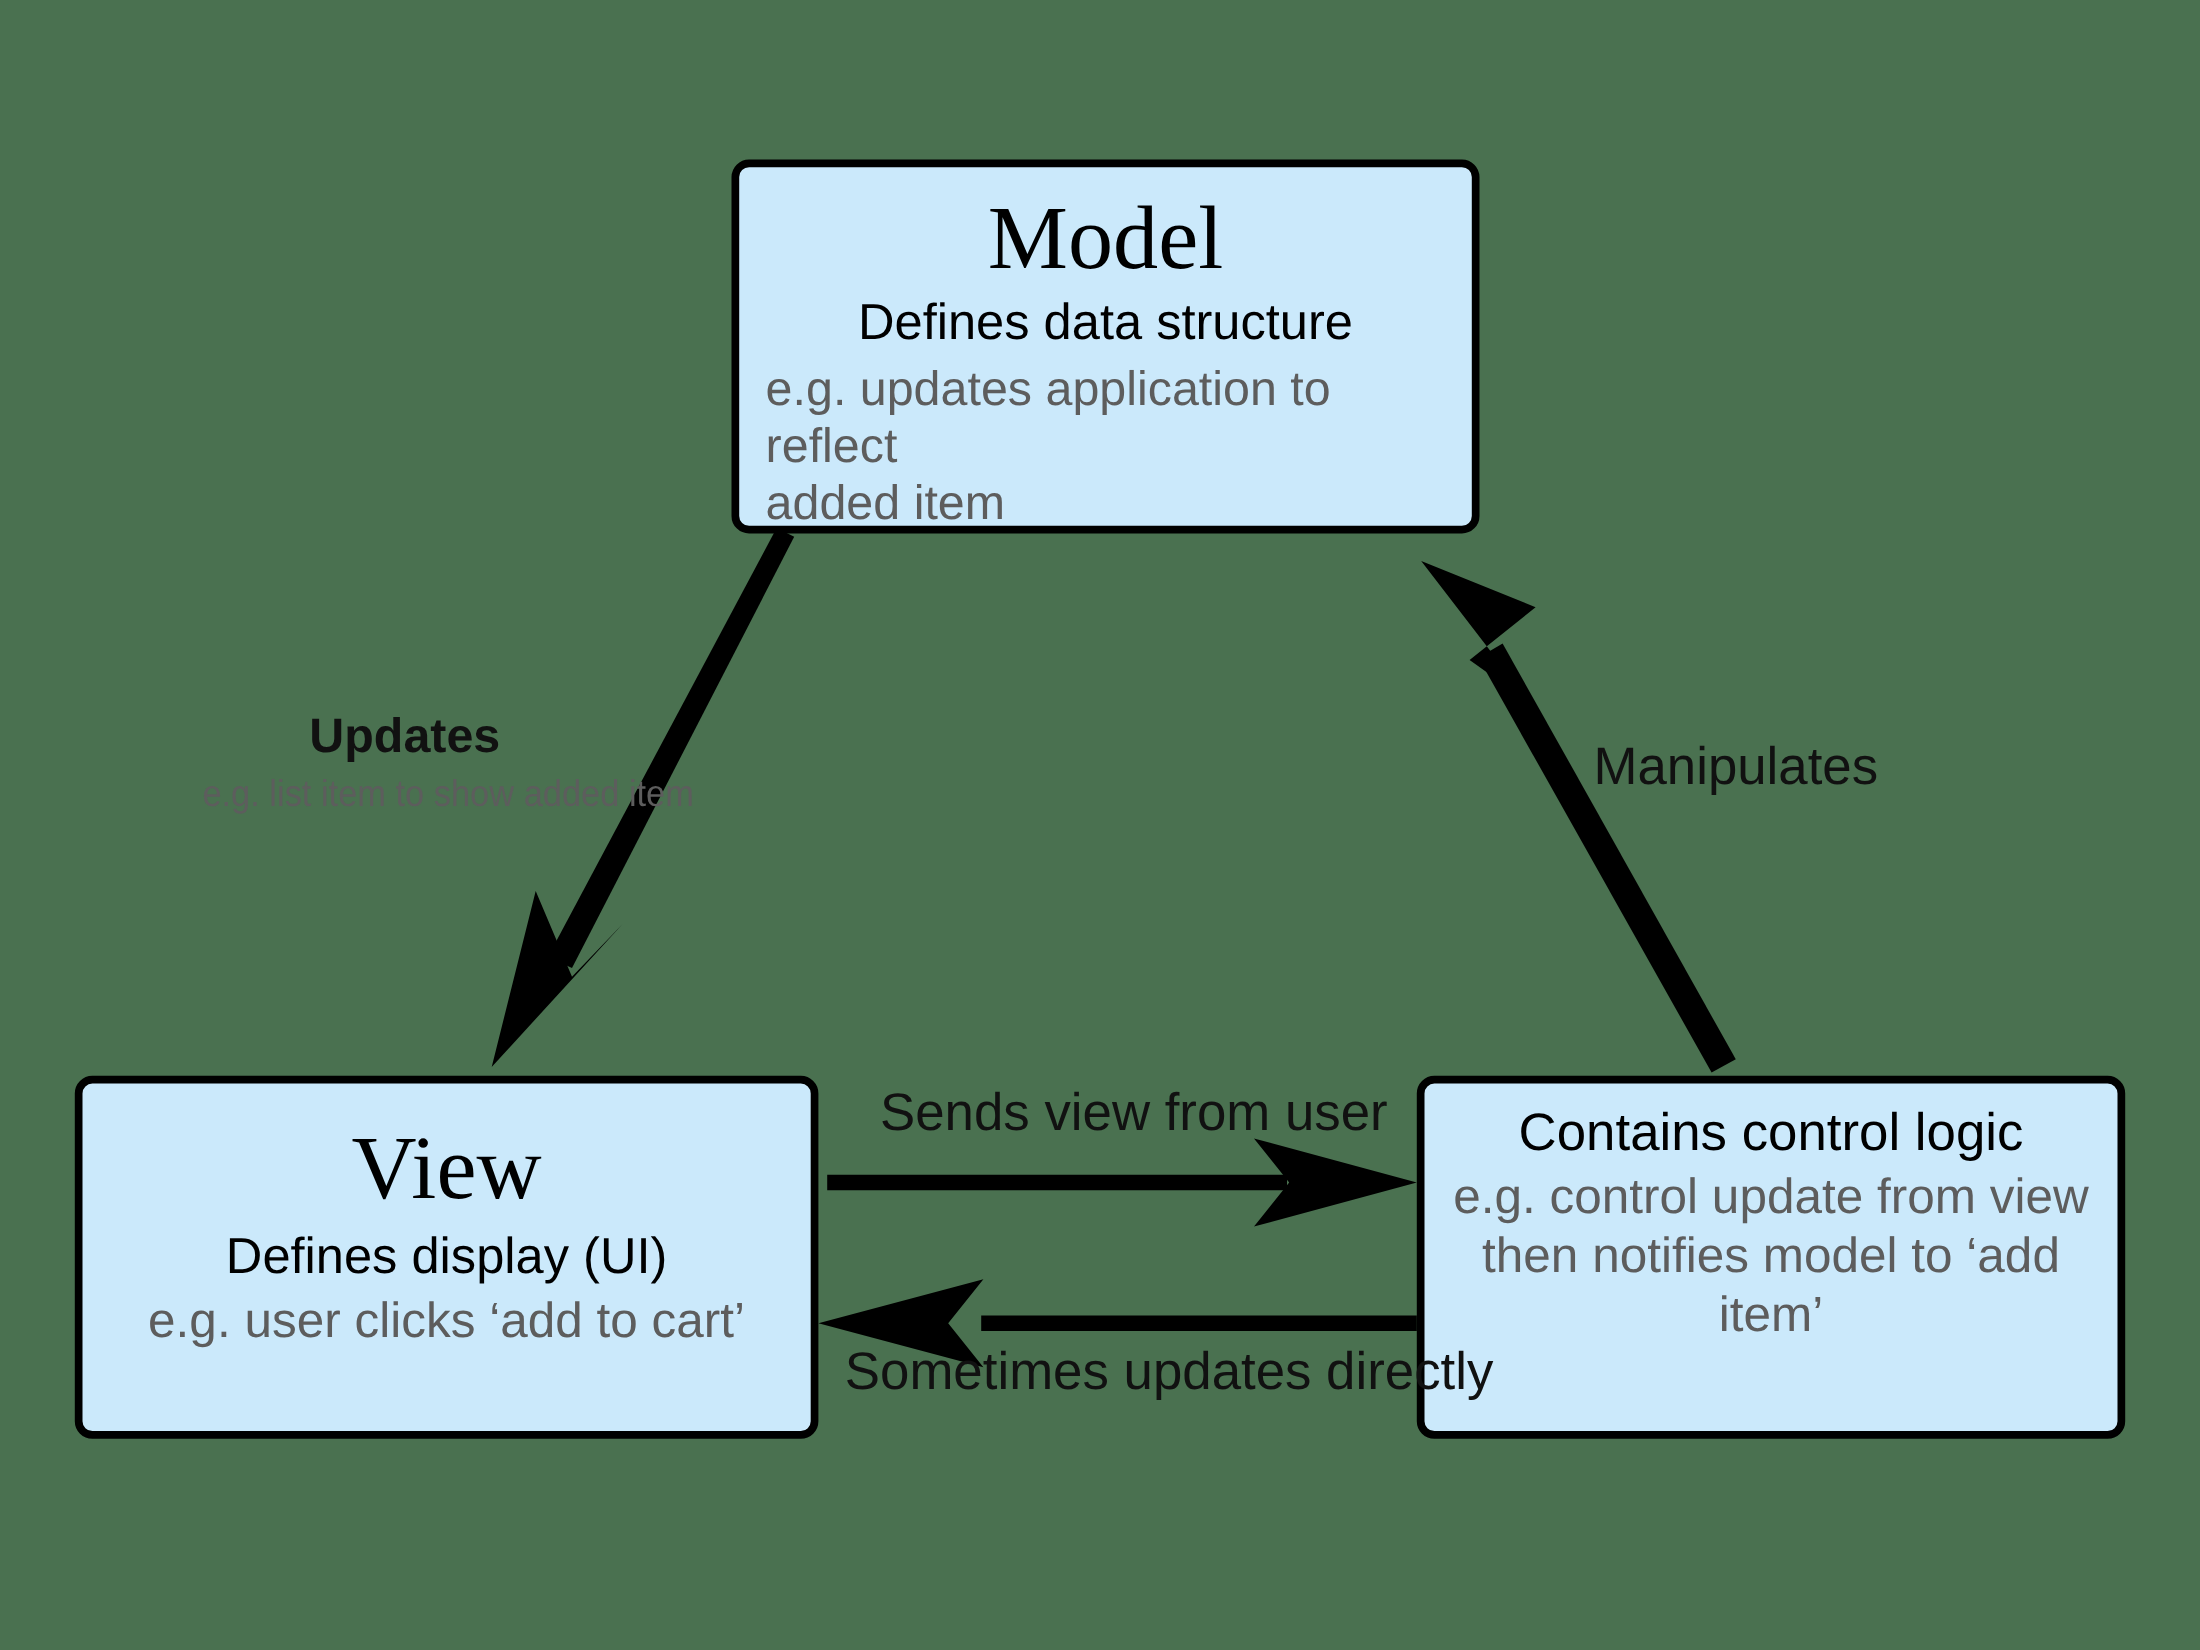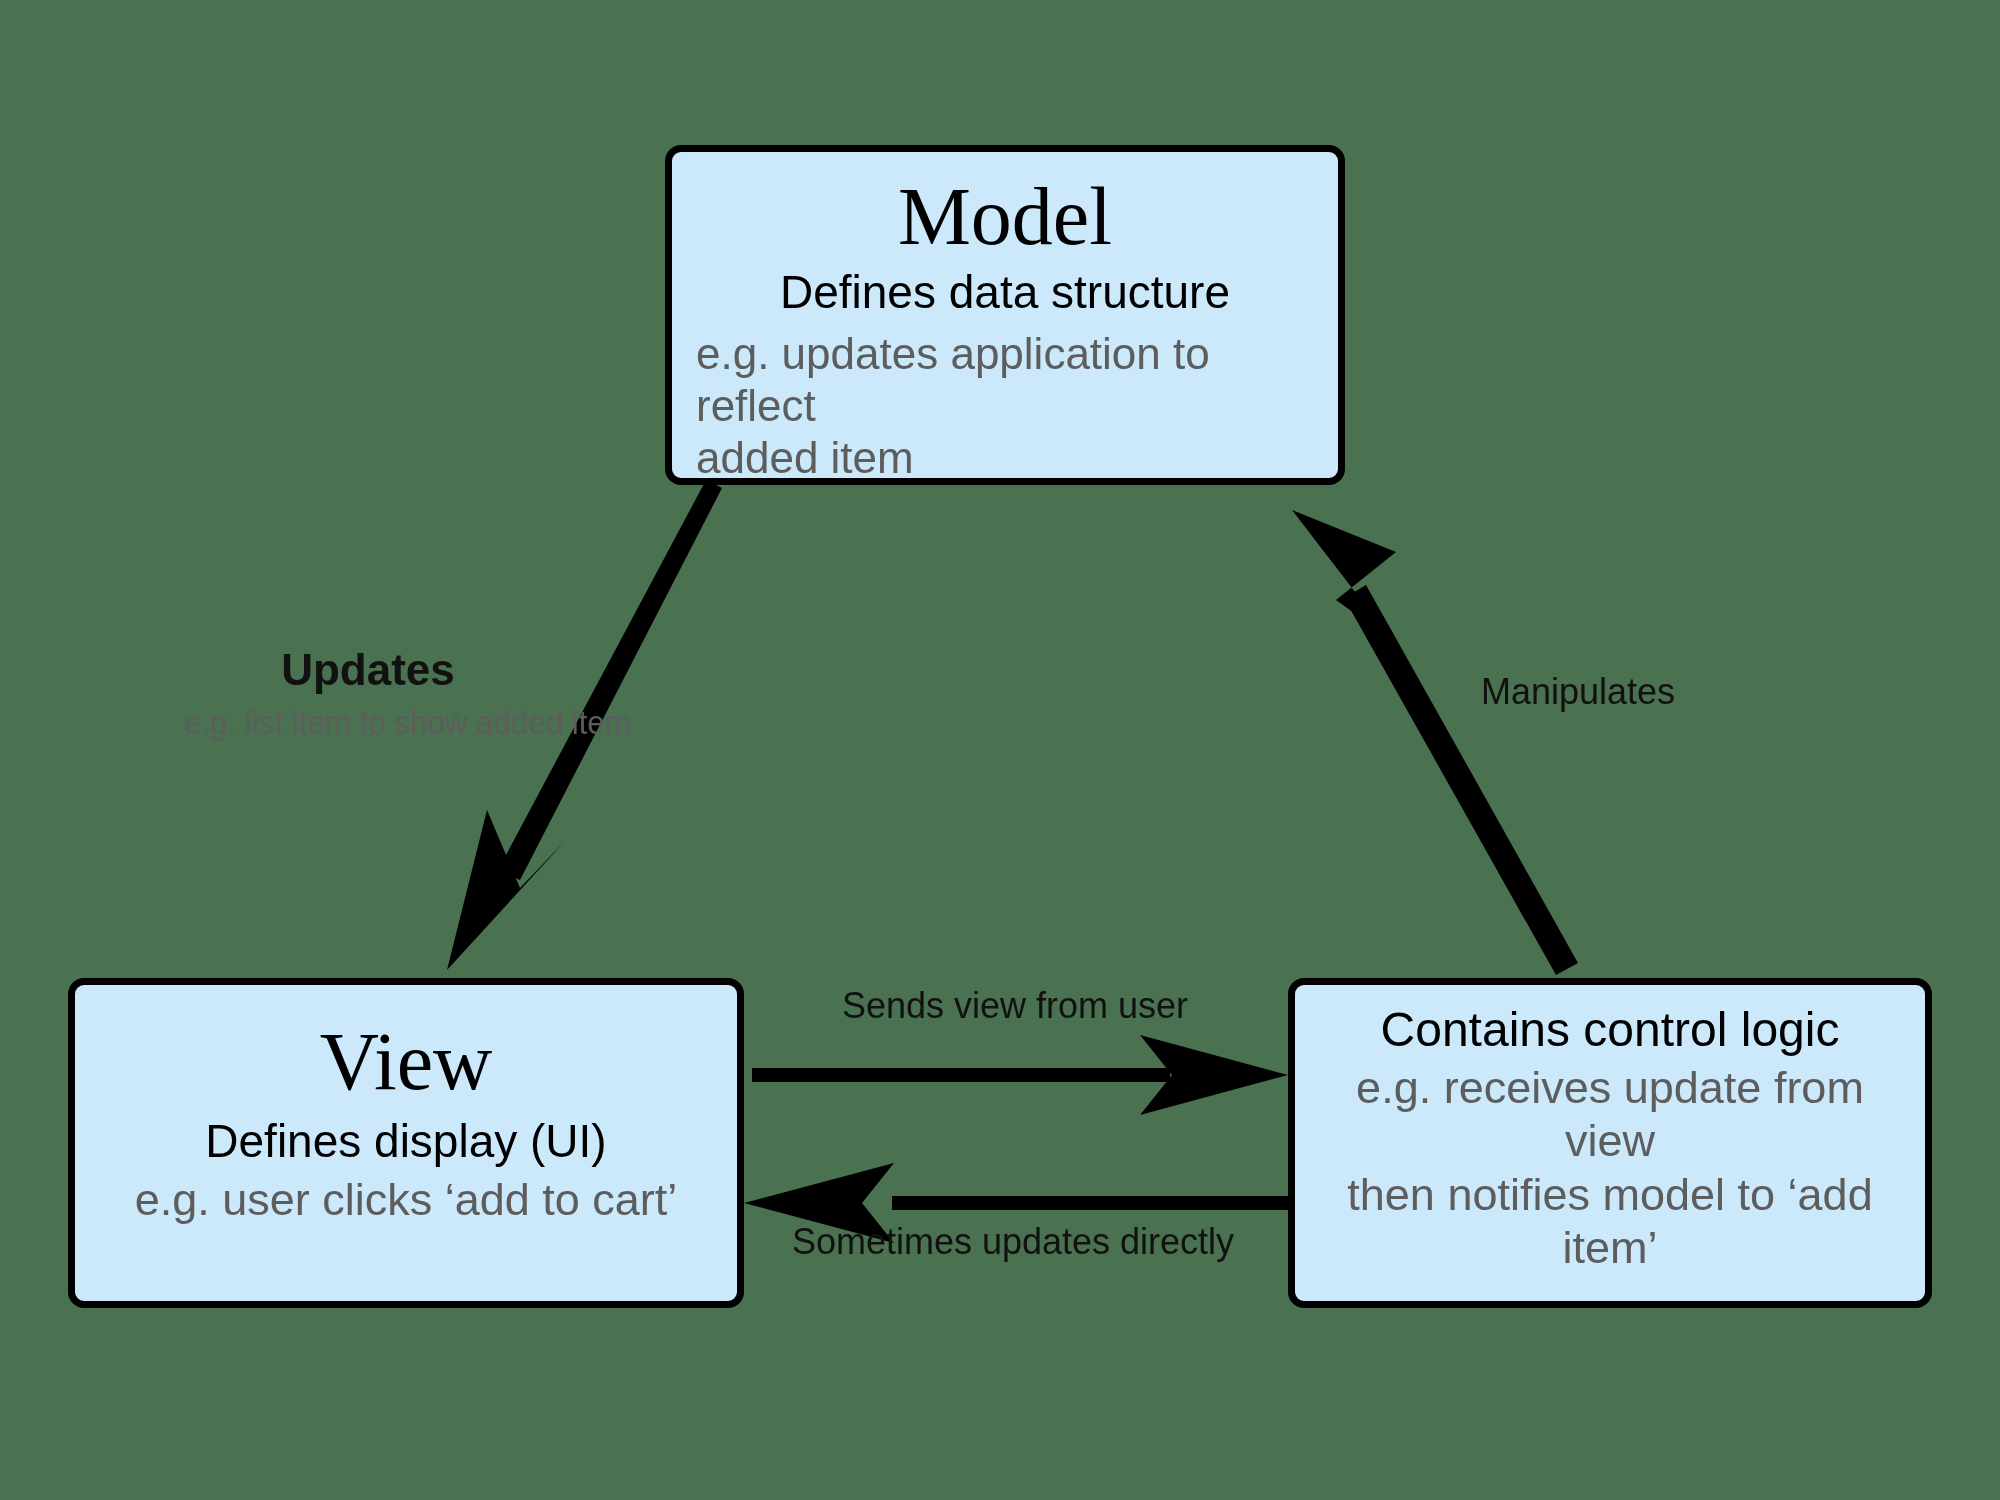--- a/index.html
+++ b/index.html
@@ -106,21 +106,21 @@
     font-family: "Liberation Sans", sans-serif;
     font-weight: bold;
     color: #111111;
     font-size: 44px;
     display: block;
     text-align: center;
     line-height: 1.1;
   }
   .edge-label .main.regular {
     font-weight: normal;
-    font-size: 36px;
+    font-size: 48px;
   }
   .edge-label .sub {
     font-family: "Liberation Sans", sans-serif;
     color: #5d5d5d;
     font-size: 34px;
     display: block;
     text-align: center;
     line-height: 1.2;
     margin-top: 8px;
     transform: scaleX(0.92);
@@ -169,21 +169,21 @@
     <div class="node-title">Model</div>
     <div class="node-sub">Defines data structure</div>
     <div class="node-eg">
       <span>e.g. updates application to reflect</span><br>
       <span>added item</span>
     </div>
   </div>
 
   <div class="node" id="node-controller">
     <div class="node-sub">Contains control logic</div>
-    <div class="node-eg">e.g. receives update from view</div>
+    <div class="node-eg">e.g. control update from view</div>
     <div class="node-eg" style="margin-top:0;">then notifies model to ‘add item’</div>
   </div>
 
   <div class="edge-label" id="label-updates">
     <span class="main">Updates</span>
     <span class="sub">e.g. list item to show added item</span>
   </div>
 
   <div class="edge-label" id="label-manipulates">
     <span class="main regular">Manipulates</span>

